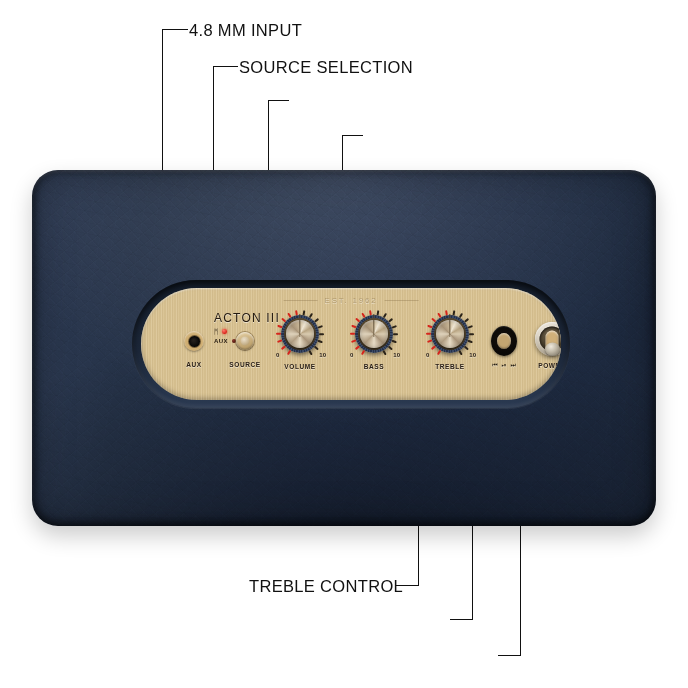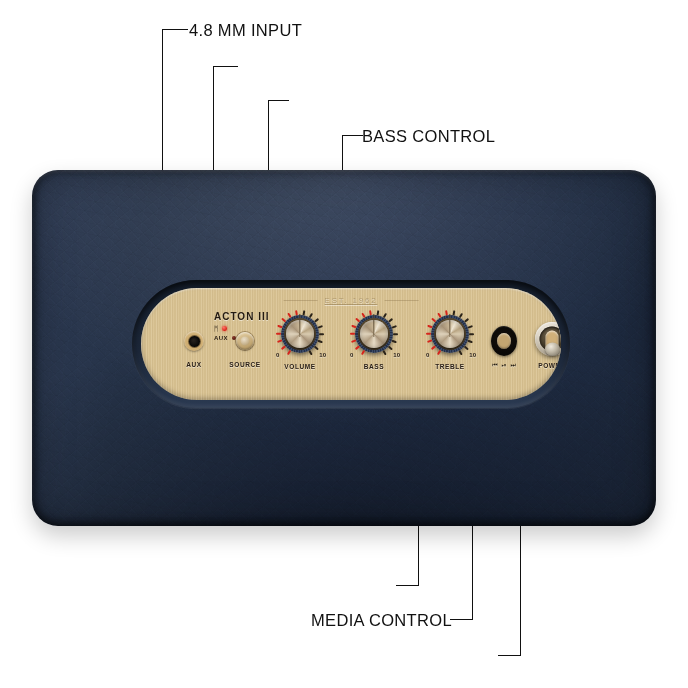--- a/index.html
+++ b/index.html
@@ -78,21 +78,21 @@
       rgba(255,255,255,.20) 0 1px,
       rgba(0,0,0,.07) 1px 2px,
       rgba(255,255,255,.08) 2px 3px,
       rgba(0,0,0,.04) 3px 5px);
   }
 
   .est-mark{
     position:absolute;left:50%;top:8px;transform:translateX(-50%);
     font-size:8px;letter-spacing:.22em;color:rgba(120,95,55,.42);
     text-shadow:0 1px 0 rgba(255,255,255,.45);white-space:nowrap;
-    display:flex;align-items:center;gap:7px;text-decoration:underline;
+    display:flex;align-items:center;gap:7px;
   }
   .est-mark .rule{display:block;width:34px;height:1px;background:rgba(120,95,55,.30);}
 
   
   .ctl{position:absolute;}
   .ctl-label{
     position:absolute;left:50%;transform:translateX(-50%);
     font-size:6.5px;font-weight:700;letter-spacing:.09em;color:#2b2118;
     text-shadow:0 1px 0 rgba(255,255,255,.45);white-space:nowrap;
   }
@@ -124,21 +124,21 @@
   }
   .src-btn::after{
     content:"";position:absolute;left:50%;top:50%;transform:translate(-50%,-50%);
     width:9px;height:9px;border-radius:50%;
     background:radial-gradient(circle at 40% 35%, rgba(255,255,255,.55), rgba(140,115,70,.35));
   }
 
   
   .badge-block{position:absolute;}
   .brand{
-    font-size:10px;font-weight:700;letter-spacing:.10em;color:#241a10;
+    font-size:12px;font-weight:400;letter-spacing:.10em;color:#241a10;
     text-shadow:0 1px 0 rgba(255,255,255,.5);white-space:nowrap;
   }
   .ind-row{display:flex;align-items:center;gap:4px;margin-top:3px;white-space:nowrap;}
   .ind-row .gly{font-size:7px;color:#241a10;line-height:1;}
   .ind-row .tag{font-size:6px;font-weight:700;letter-spacing:.06em;color:#241a10;}
   .led{width:4.5px;height:4.5px;border-radius:50%;}
   .led.on{background:radial-gradient(circle at 35% 30%,#ff7b6b,#d8231a 70%);box-shadow:0 0 3px rgba(220,40,25,.8);}
   .led.off{background:radial-gradient(circle at 35% 30%,#8c3a2c,#51160f 70%);}
 
   
@@ -222,23 +222,23 @@
     background:radial-gradient(circle at 40% 30%, #efe9dc 0%, #bdb5a4 45%, #6e6757 100%);
     box-shadow:0 1px 2px rgba(0,0,0,.45);
   }
 </style>
 </head>
 <body>
 
 <div id="stage">
 
   <div class="callout-label" style="left:189px;top:22px;">4.8 MM INPUT</div>
-  <div class="callout-label" style="left:362px;top:128px;">BASS CONTROL</div>
-
-  <div class="callout-label" style="left:311px;top:612px;">MEDIA CONTROL</div>
+  <div class="callout-label" style="left:239px;top:59px;">SOURCE SELECTION</div>
+
+  <div class="callout-label" style="left:249px;top:578px;">TREBLE CONTROL</div>
 
   <div class="leader h" style="left:162px;top:29px;width:26px;"></div>
   <div class="leader v" style="left:162px;top:29px;height:310px;"></div>
 
   <div class="leader h" style="left:213px;top:66px;width:25px;"></div>
   <div class="leader v" style="left:213px;top:66px;height:272px;"></div>
 
   <div class="leader h" style="left:268px;top:100px;width:21px;"></div>
   <div class="leader v" style="left:268px;top:100px;height:240px;"></div>
 

